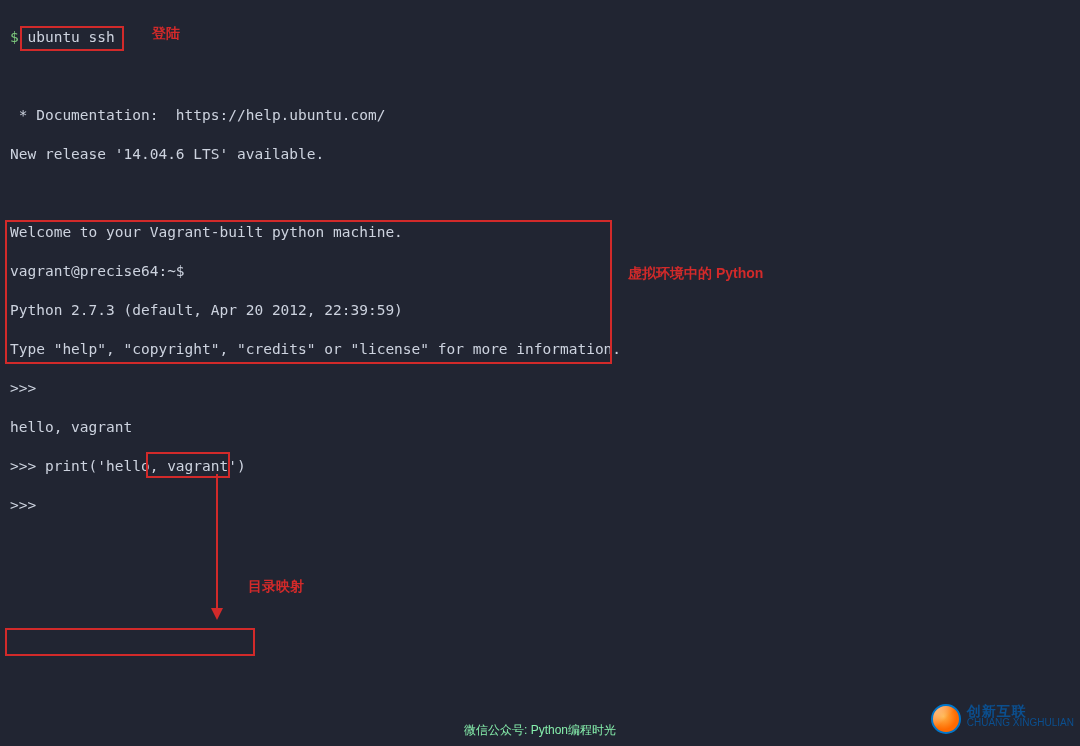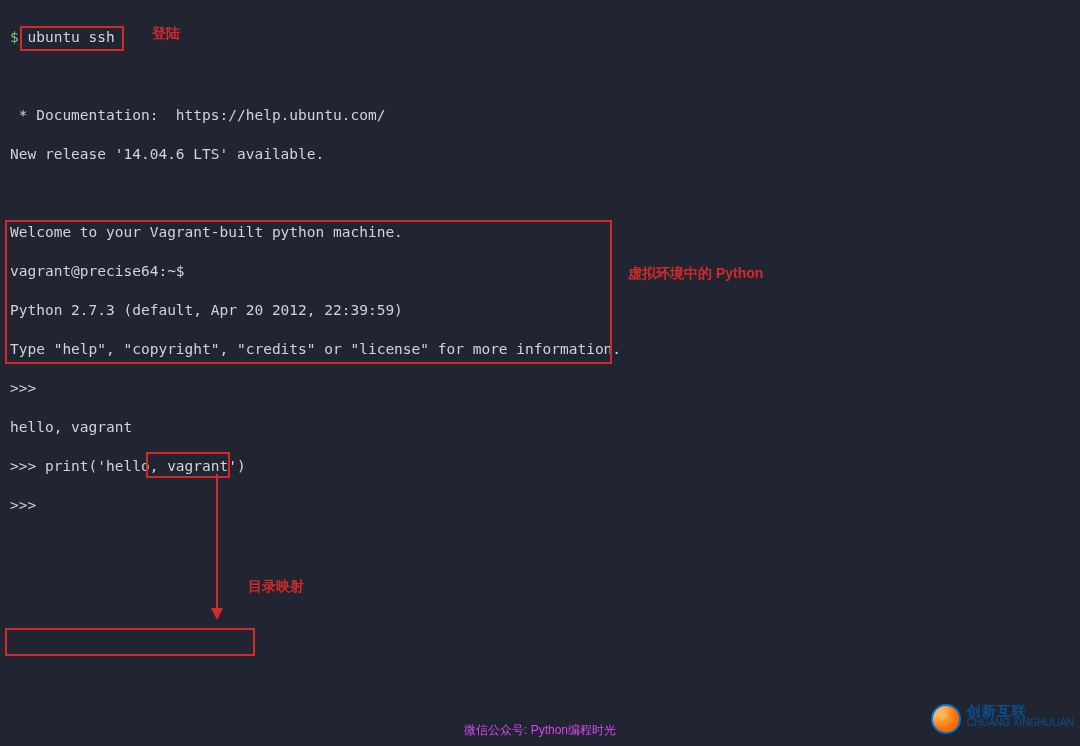--- a/index.html
+++ b/index.html
@@ -56,21 +56,21 @@
     pointer-events: none;
   }
 
   .watermark1 {
     position: absolute;
     bottom: 6px;
     left: 50%;
     transform: translateX(-50%);
     font-family: "PingFang SC", "Microsoft YaHei", sans-serif;
     font-size: 12px;
-    color: #d946ef;
+    color: #86efac;
   }
   .watermark2 {
     position: absolute;
     bottom: 12px;
     right: 6px;
     display: flex;
     gap: 6px;
   }
   .cx-logo {
     width: 30px; height: 30px;

